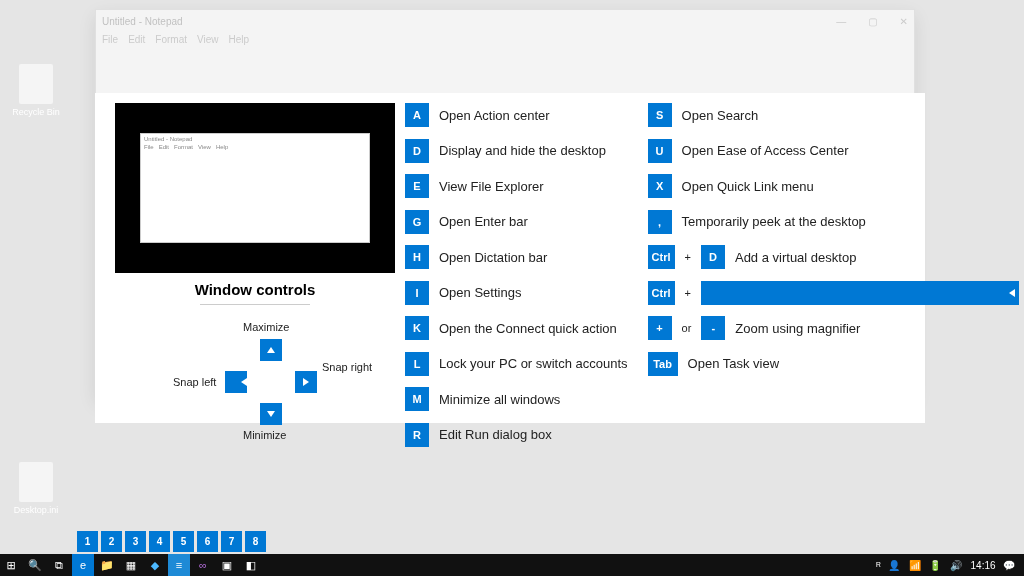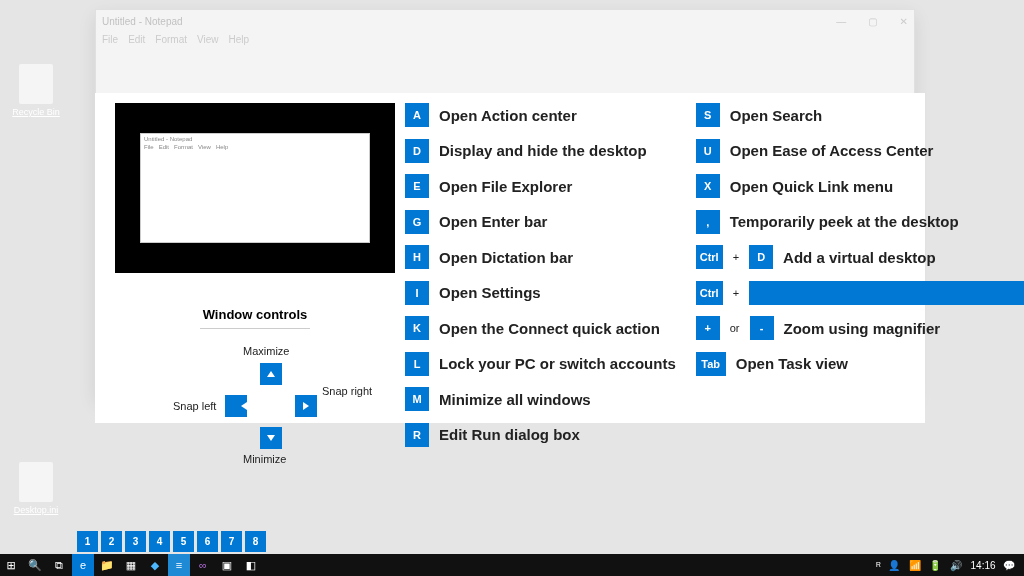--- a/index.html
+++ b/index.html
@@ -1,19 +1,19 @@
 <!DOCTYPE html>
 <html><head>
 <meta charset="utf-8">
 <style>
   * { margin: 0; padding: 0; box-sizing: border-box; font-family: "Segoe UI", sans-serif; }
   body { width: 1024px; height: 576px; background: #e5e5e5; overflow: hidden; position: relative; }
 
   
-  .desktop-icon { position: absolute; width: 60px; text-align: center; color: #fff; font-size: 9px; text-decoration: underline; }
+  .desktop-icon { position: absolute; width: 60px; text-align: center; color: #fff; font-size: 9px; }
   .desktop-icon .ic { width: 34px; height: 40px; margin: 0 auto 3px; background: #f5f5f5; border-radius: 2px; position: relative; }
 
   
   .notepad-bg {
     position: absolute; left: 95px; top: 9px; width: 820px; height: 390px;
     background: #fff; border: 1px solid #ddd; box-shadow: 0 6px 18px rgba(0,0,0,0.15);
     opacity: 0.6;
   }
   .notepad-bg .titlebar { height: 22px; display: flex; align-items: center; font-size: 10px; color: #aaa; padding: 0 6px; }
   .notepad-bg .winctrl { margin-left: auto; display: flex; gap: 22px; color: #bbb; font-size: 10px; }
@@ -24,32 +24,32 @@
   .tips {
     position: absolute; left: 95px; top: 93px; width: 830px; height: 330px;
     background: #fff; display: flex; gap: 10px;
     padding: 10px 20px 10px 20px;
   }
   .tips .left { width: 310px; }
   .demo-frame { width: 280px; height: 170px; background: #000; display: flex; align-items: center; justify-content: center; }
   .demo-inner { width: 230px; height: 110px; background: #fff; border: 1px solid #ccc; position: relative; }
   .demo-inner .dt { font-size: 6px; color: #888; padding: 2px 3px; }
   .demo-inner .dm { font-size: 6px; color: #888; padding: 0 3px; display: flex; gap: 5px; }
-  .wc-title { text-align: center; font-weight: 600; font-size: 13px; margin-top: 34px; }
+  .wc-title { text-align: center; font-weight: 600; font-size: 15px; margin-top: 8px; }
   .wc-divider { width: 110px; height: 1px; background: #ccc; margin: 6px auto 10px; }
   .wc-grid { position: relative; height: 140px; margin-top: 16px; }
   .wc-key { width: 22px; height: 22px; background: #0078d4; color: #fff; display: flex; align-items: center; justify-content: center; font-size: 10px; position: absolute; }
   .wc-lbl { position: absolute; font-size: 11px; color: #222; }
 
   .tips .cols { display: flex; gap: 20px; flex: 1; padding-top: 0; }
   .col { flex: 1; display: flex; flex-direction: column; gap: 11.5px; }
   .row { display: flex; align-items: center; gap: 10px; }
   .key { min-width: 24px; height: 24px; padding: 0 4px; background: #0078d4; color: #fff; font-size: 11px; font-weight: 600; display: flex; align-items: center; justify-content: center; }
   .plus, .or { font-size: 11px; color: #222; }
-  .desc { font-size: 15px; color: #222; white-space: nowrap; font-weight: bold; }
+  .desc { font-size: 13px; color: #222; white-space: nowrap; }
 
   
   .numbar { position: absolute; left: 77px; bottom: 24px; display: flex; gap: 3px; }
   .numkey { width: 21px; height: 21px; background: #0078d4; color: #fff; font-size: 10px; font-weight: 600; display: flex; align-items: center; justify-content: center; }
 
   
   .taskbar { position: absolute; left: 0; right: 0; bottom: 0; height: 22px; background: #111; display: flex; align-items: center; }
   .tb-left { display: flex; align-items: center; gap: 2px; }
   .tb-ico { width: 22px; height: 22px; display: flex; align-items: center; justify-content: center; color: #fff; font-size: 11px; }
   .tb-right { margin-left: auto; display: flex; align-items: center; gap: 8px; padding-right: 8px; color: #fff; font-size: 10px; }
@@ -141,21 +141,21 @@
       <div class="row">
           <div class="key">A</div>
           <div class="desc">Open Action center</div>
         </div>
       <div class="row">
           <div class="key">D</div>
           <div class="desc">Display and hide the desktop</div>
         </div>
       <div class="row">
           <div class="key">E</div>
-          <div class="desc">Open File Explorer</div>
+          <div class="desc">View File Explorer</div>
         </div>
       <div class="row">
           <div class="key">G</div>
           <div class="desc">Open Enter bar</div>
         </div>
       <div class="row">
           <div class="key">H</div>
           <div class="desc">Open Dictation bar</div>
         </div>
       <div class="row">

